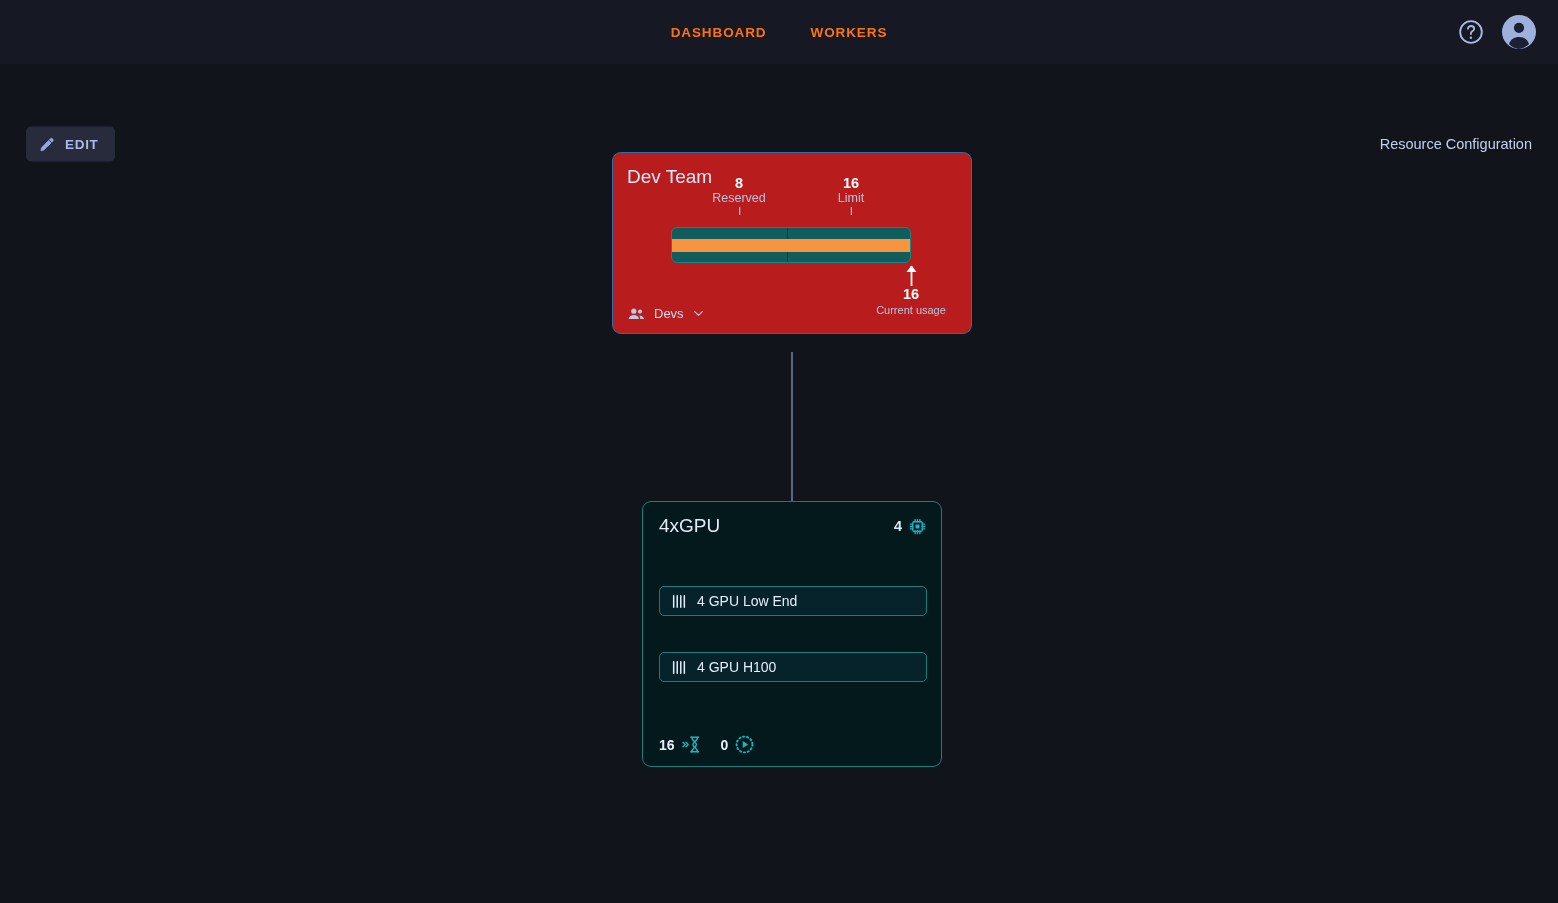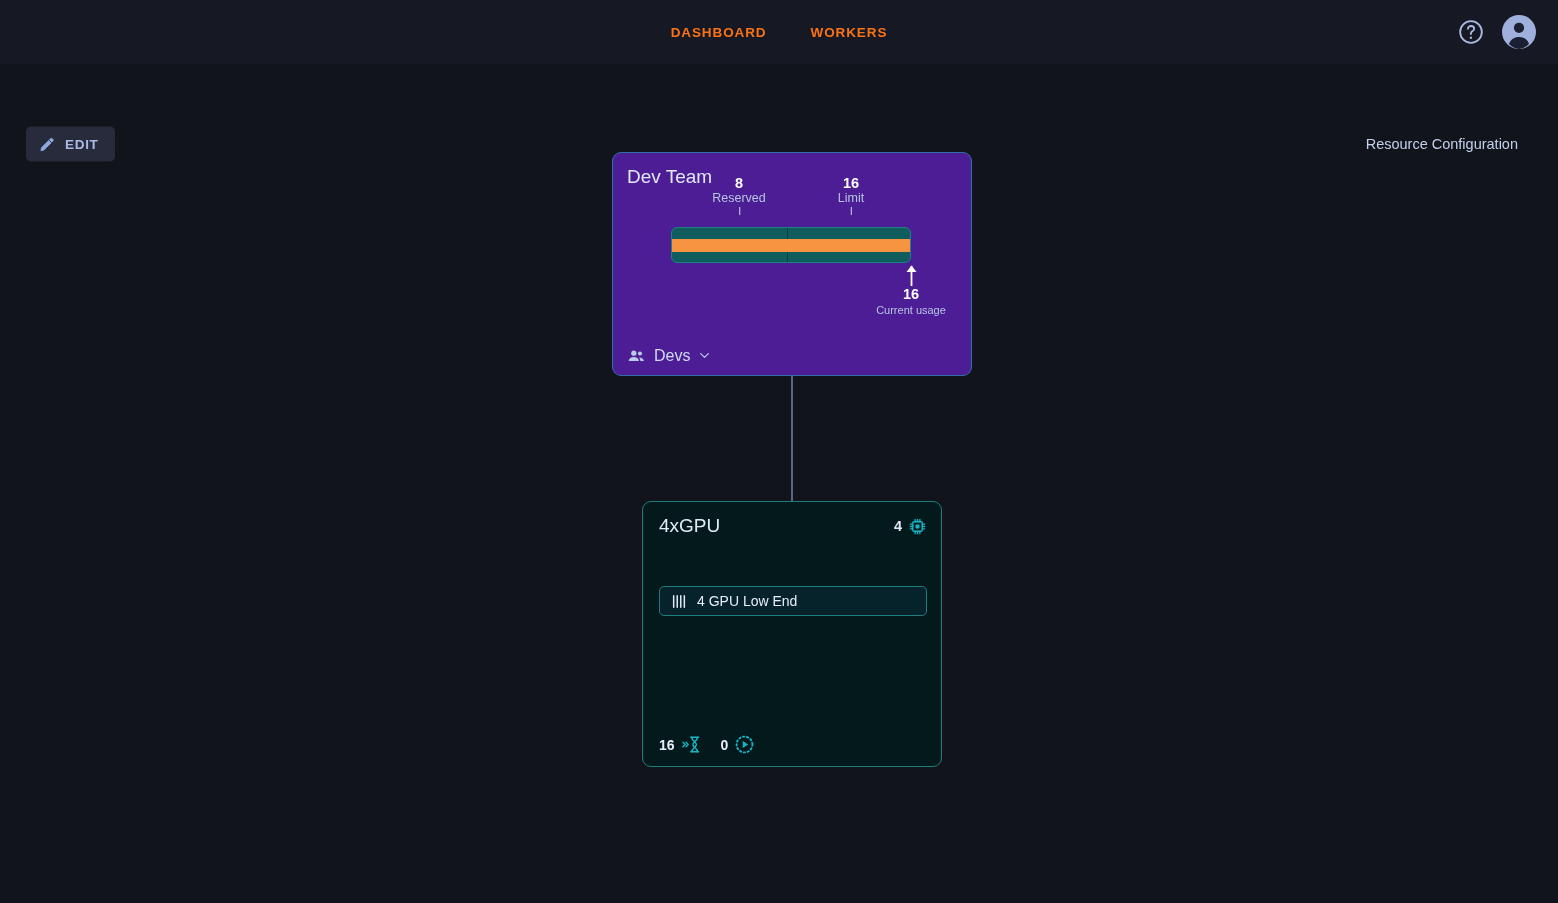--- a/index.html
+++ b/index.html
@@ -74,39 +74,39 @@
   #edit-button .label {
     font-size: 13.5px;
     font-weight: 700;
     letter-spacing: 0.7px;
     color: #a8bbe6;
   }
   .pencil-icon { width: 17px; height: 17px; display:block; }
 
   #resource-config-title {
     position: absolute;
-    right: 40px; top: 80px;
+    right: 26px; top: 80px;
     transform: translateY(-50%);
     font-size: 14.5px;
     color: #c3d0ec;
   }
 
   
   #canvas {
     position: absolute;
     left: 0; top: 64px;
     width: 1558px; height: 839px;
   }
 
   
   #team-card {
     position: absolute;
     left: 612px; top: 88px;
-    width: 360px; height: 224px;
-    background: #4c1d95;
+    width: 360px; height: 182px;
+    background: #b91c1c;
     border: 1.5px solid #2f6ea8;
     border-radius: 9px;
   }
   #team-title {
     position: absolute;
     left: 14px; top: 13px;
     font-size: 19px;
     color: #dfe8f7;
   }
 
@@ -168,21 +168,21 @@
 
   #team-group-chip {
     position: absolute;
     left: 14px; bottom: 10px;
     display: flex;
     align-items: center;
     gap: 8px;
     cursor: pointer;
   }
   .people-icon { width: 19px; height: 19px; display:block; }
-  #team-group-chip .name { font-size: 16px; color: #cfdcf2; }
+  #team-group-chip .name { font-size: 13px; color: #cfdcf2; }
   .caret-icon { width: 13px; height: 13px; display:block; }
 
   
   #connector { position: absolute; left: 760px; top: 288px; width: 64px; height: 212px; }
 
   #edge-chip {
     position: absolute;
     left: 745px; top: 448px;
     display: flex;
     align-items: center;
@@ -379,20 +379,28 @@
 
     <div id="pool-rows">
       <div class="pool-row">
         <span>
           <svg class="ram-icon" viewBox="0 0 18 16" fill="none" stroke="#dfe9f7" stroke-width="1.7" stroke-linecap="round">
             <path d="M3 1.5v13M7 1.5v13M11 1.5v13M15 1.5v13"></path>
           </svg>
         </span>
         <span class="row-label">4 GPU Low End</span>
       </div>
+      <div class="pool-row">
+        <span>
+          <svg class="ram-icon" viewBox="0 0 18 16" fill="none" stroke="#dfe9f7" stroke-width="1.7" stroke-linecap="round">
+            <path d="M3 1.5v13M7 1.5v13M11 1.5v13M15 1.5v13"></path>
+          </svg>
+        </span>
+        <span class="row-label">4 GPU H100</span>
+      </div>
     </div>
 
     <div id="pool-footer">
       <div class="stat">
         <span class="num">16</span>
         <span>
           <svg class="pending-icon" viewBox="0 0 24 22" fill="none" stroke="#16b6c6" stroke-width="1.7" stroke-linecap="round" stroke-linejoin="round">
             <path d="M1 8.5 L3.5 11 L1 13.5M4.5 8.5 L7 11 L4.5 13.5"></path>
             <path d="M10 2.5h9M10 19.5h9"></path>
             <path d="M11.2 2.5c0 4 5.3 5.6 5.3 8.5s-5.3 4.5-5.3 8.5"></path>

